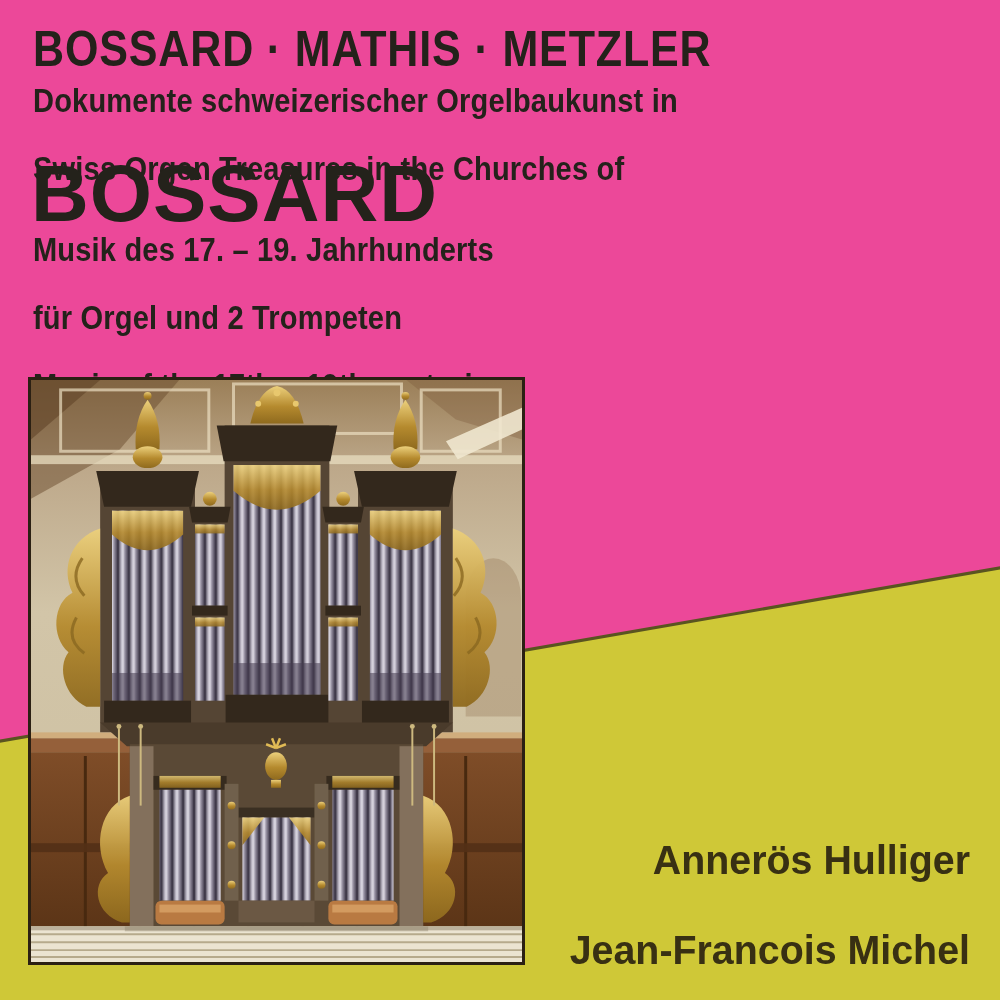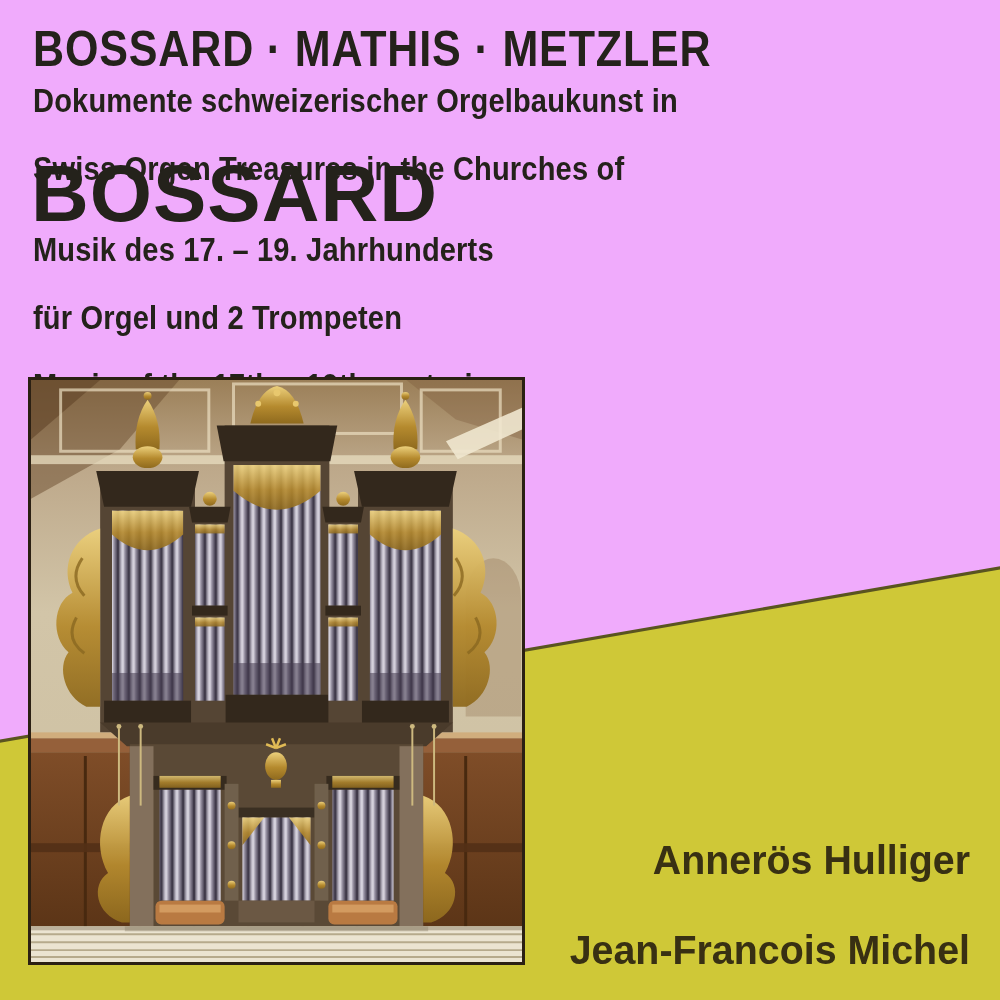--- a/index.html
+++ b/index.html
@@ -1,18 +1,18 @@
 <!DOCTYPE html>
 <html><head>
 <meta charset="utf-8">
 <style>
   html,body{margin:0;padding:0;background:#888;}
   .cover{
     position:relative;width:1000px;height:1000px;overflow:hidden;
-    background:#f0abfc;
+    background:#ec4899;
     font-family:"Liberation Sans", sans-serif;
     -webkit-font-smoothing:antialiased;
   }
   .bg-svg{position:absolute;left:0;top:0;z-index:0;display:block;}
   .txt{position:absolute;color:#24221b;font-weight:bold;white-space:pre;z-index:2;}
   .headline{
     left:33px;top:20px;font-size:50px;letter-spacing:1px;
     transform:scaleX(.86);transform-origin:0 50%;
   }
   .subtitles{

